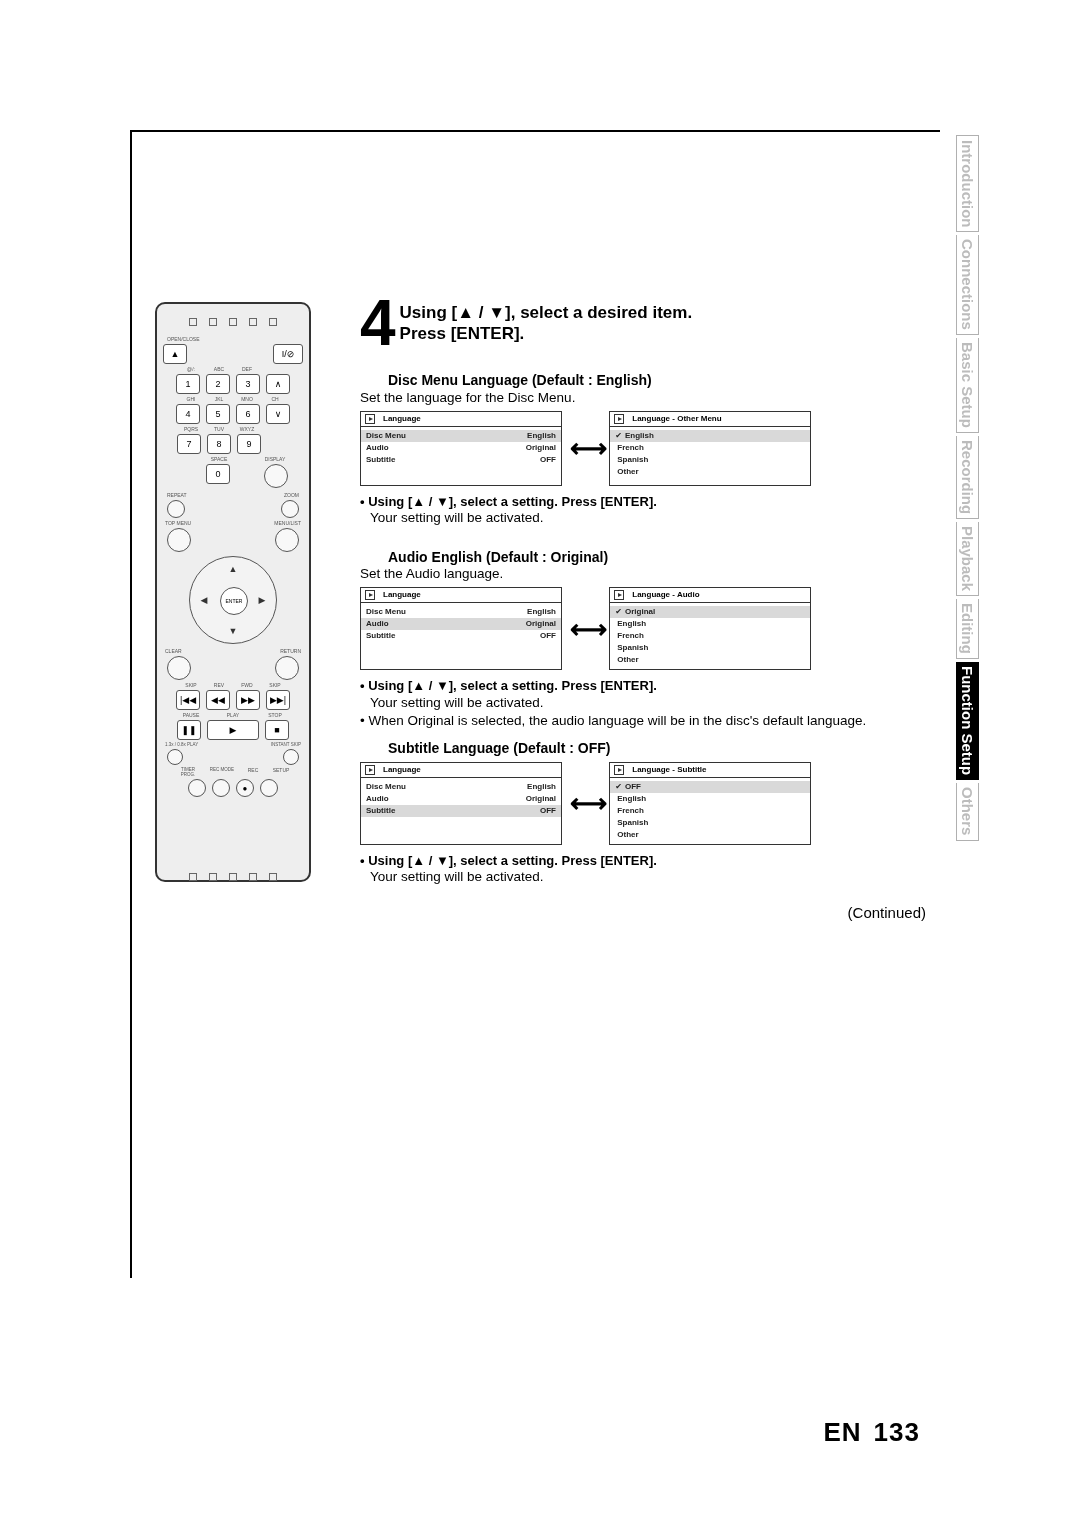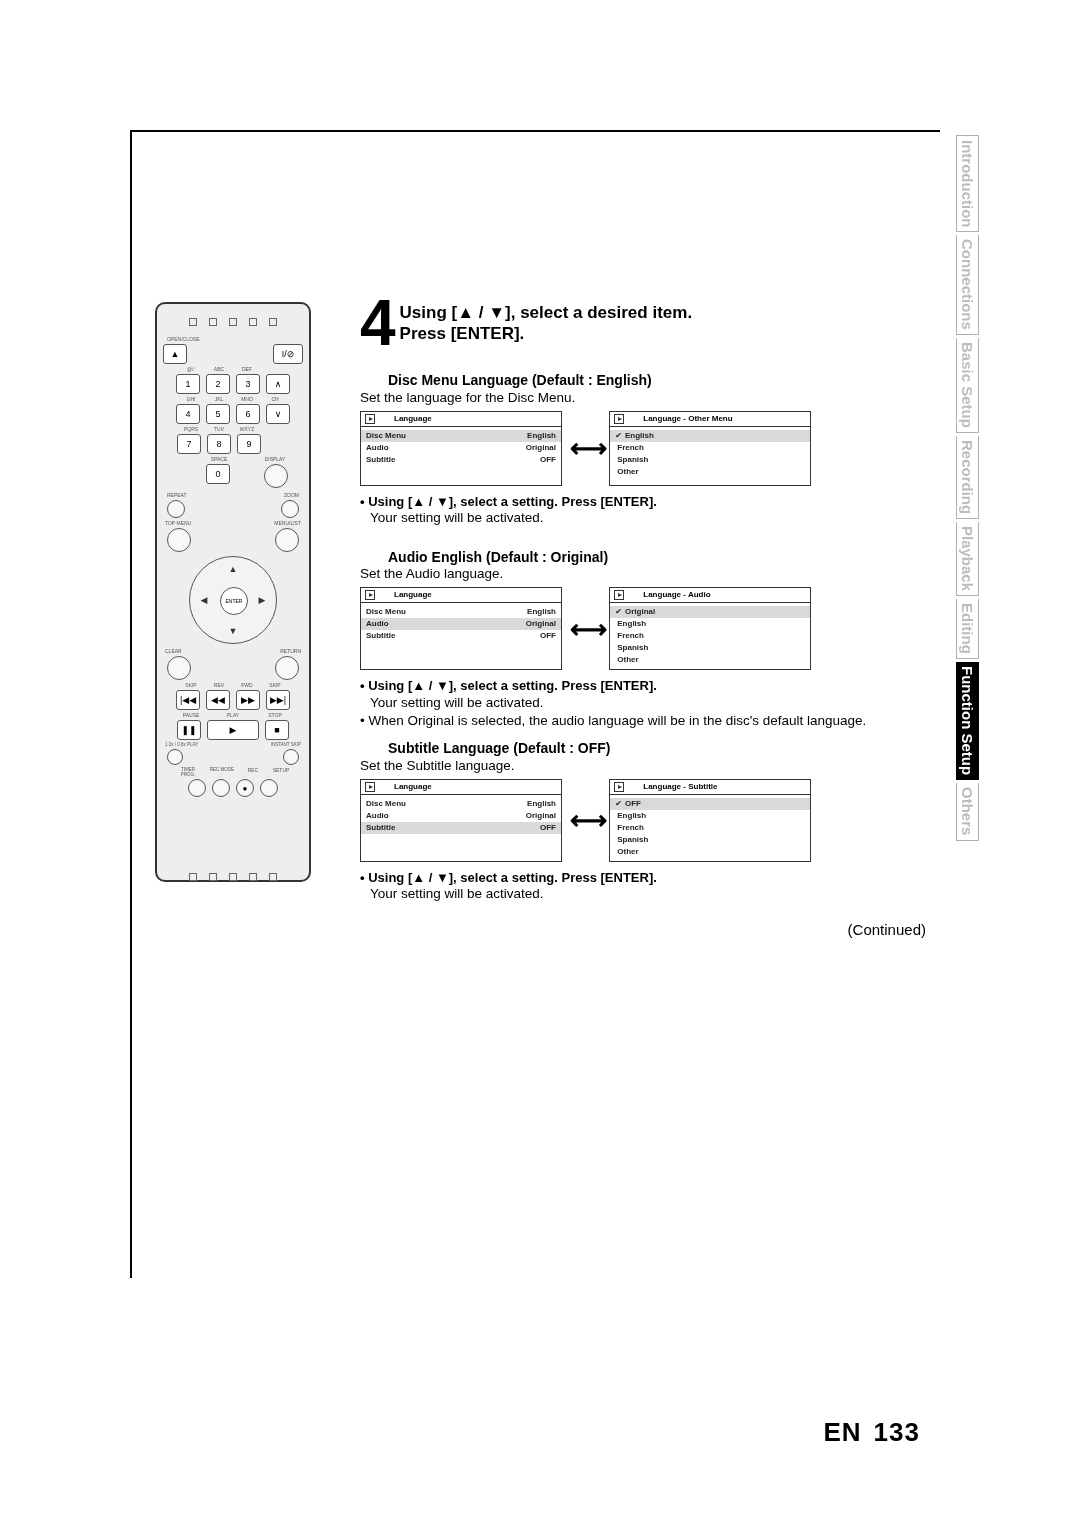--- a/index.html
+++ b/index.html
@@ -97,21 +97,21 @@
   .big-num { font-size: 64px; font-weight: 900; line-height: 0.85; letter-spacing:-2px;}
   .step-text { font-size:17px; font-weight:bold; padding-top:6px;}
   .subhead { font-weight:bold; font-size:14px; margin-top:10px;padding-left:28px; }
   .plain { font-size:13.5px; }
   .screens { display:flex; align-items:center; gap:8px; margin:4px 0 8px 0;}
   .screen {
     width: 200px; border:1px solid #333; font-size:8px;
     background:#fff;
   }
   .screen .title {
-    display:flex; align-items:center; gap:19px;
+    display:flex; align-items:center; gap:8px;
     padding:2px 4px; font-weight:bold; font-size:8px;
     border-bottom:1px solid #333;
   }
   .screen .title .play-ico {
     width:8px;height:8px;border:1px solid #333;display:inline-flex;align-items:center;justify-content:center;
   }
   .screen .title .play-ico::after{content:"";border-left:4px solid #333;border-top:2px solid transparent;border-bottom:2px solid transparent;margin-left:1px;}
   .screen .body { min-height: 48px; padding:3px 5px; color:#222;}
   .screen .srow { display:flex; justify-content:space-between; padding:1px 0;}
   .screen .srow.sel { background:#d9d9d9; margin:0 -5px; padding:1px 5px;}
@@ -383,21 +383,20 @@
             <b>Other</b>
           </div>
       </div>
     </div>
   </div>
   <div class="bullet">• Using [▲ / ▼], select a setting. Press [ENTER].</div>
   <div class="plain" style="padding-left:10px">Your setting will be activated.</div>
   <div class="note">• When Original is selected, the audio language will be in the disc's default language.</div>
 
   <div class="subhead" style="">Subtitle Language (Default : OFF)</div>
-  <div class="plain">Set the Subtitle language.</div>
   <div class="screens">
     <div class="screen h68">
       <div class="title">
           <span class="play-ico"></span>
           <span>Language</span>
         </div>
       <div class="body">
         <div class="srow">
             <b>Disc Menu</b>
             <b>English</b>

